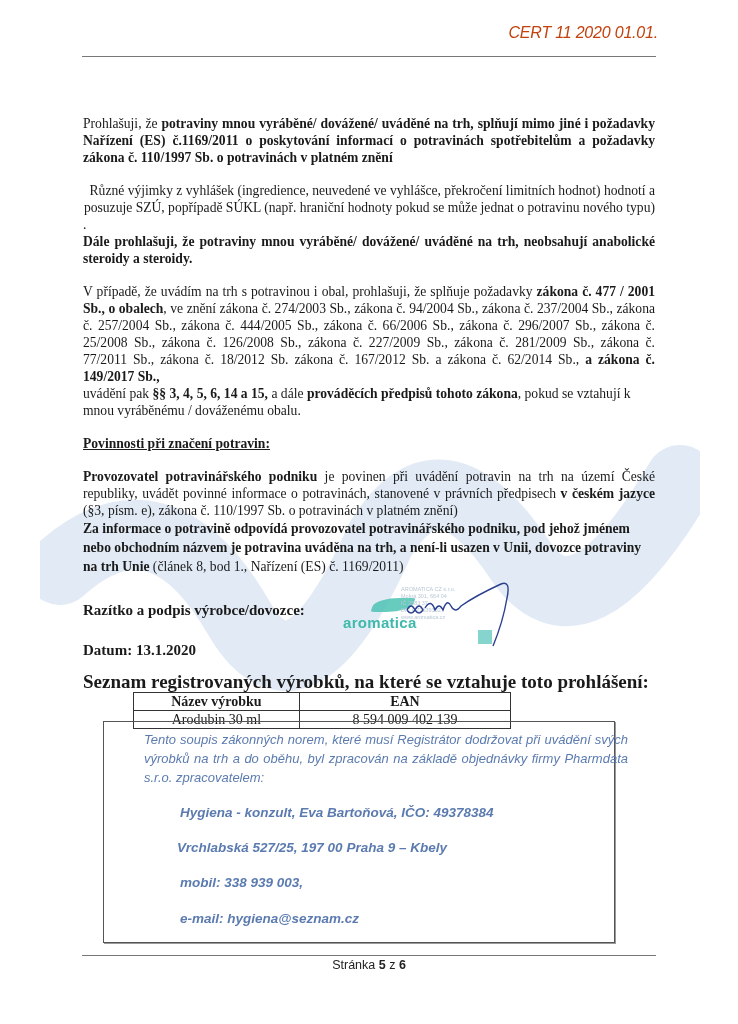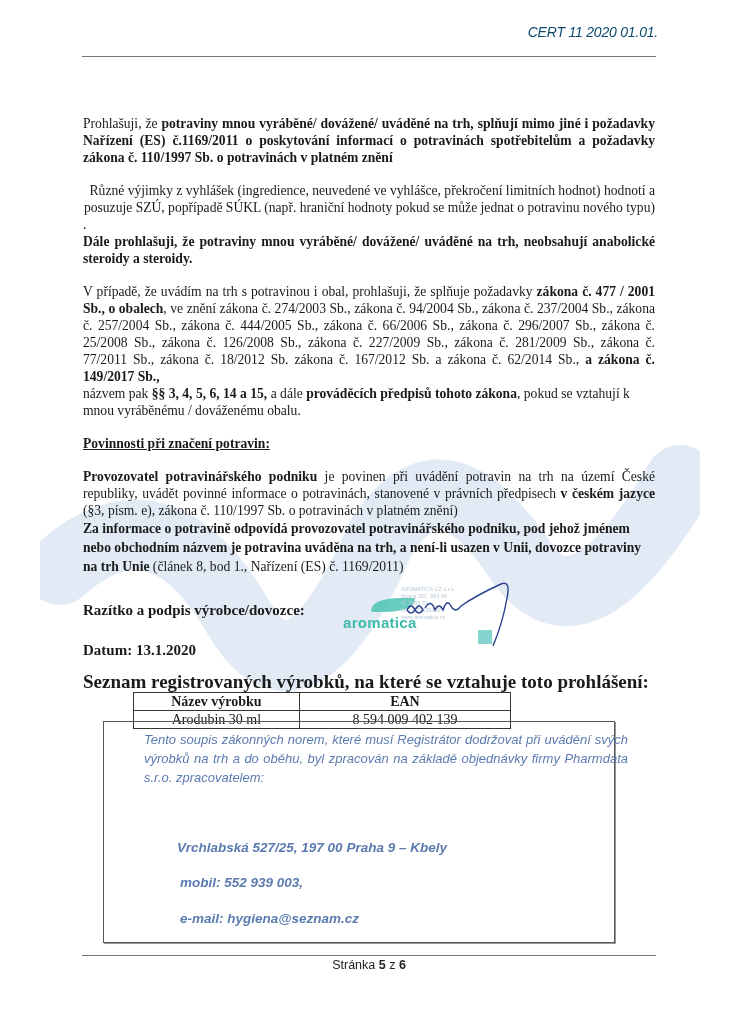--- a/index.html
+++ b/index.html
@@ -1,18 +1,18 @@
 <!DOCTYPE html>
 <html><head>
 <meta charset="utf-8">
 <style>
   html, body { margin: 0; padding: 0; background: #ffffff; }
   body { width: 738px; height: 1024px; position: relative; overflow: hidden; font-family: "Liberation Serif", serif; color: #1a1a1a; }
   .watermark { position: absolute; left: 40px; top: 420px; width: 660px; height: 360px; pointer-events: none; opacity: 0.12; }
-  .header-code { position: absolute; right: 80px; top: 24px; font-family: "Liberation Sans", sans-serif; font-style: italic; font-size: 14px; color: #0c4a6e; letter-spacing: -0.2px; }
+  .header-code { position: absolute; right: 80px; top: 24px; font-family: "Liberation Sans", sans-serif; font-style: italic; font-size: 16px; color: #c2410c; letter-spacing: -0.2px; }
   .header-rule { position: absolute; left: 82px; right: 82px; top: 56px; height: 0; border-top: 1px solid #777; }
   .content { position: absolute; left: 83px; top: 115px; width: 572px; font-size: 13.6px; line-height: 17px; }
   .content p { margin: 0; text-align: justify; }
   .gap { height: 16px; }
   b { font-weight: bold; }
   .u { text-decoration: underline; font-weight: bold; }
   .bigline { line-height: 19px; }
   .stamp-row { position: relative; height: 46px; margin-top: 20px; }
   .sign-label { position: absolute; left: 0; top: 6px; font-weight: bold; font-size: 15px; }
   .date-label { font-weight: bold; font-size: 15px; margin-top: 0; }
@@ -44,21 +44,21 @@
 <div class="header-rule"></div>
 
 <div class="content">
   <p><span>Prohlašuji, že </span><b>potraviny mnou vyráběné/ dovážené/ uváděné na trh, splňují mimo jiné i požadavky Nařízení (ES) č.1169/2011 o poskytování informací o potravinách spotřebitelům a požadavky zákona č. 110/1997 Sb. o potravinách v platném znění</b></p>
   <div class="gap"></div>
   <p style="text-align:right;">Různé výjimky z vyhlášek (ingredience, neuvedené ve vyhlášce, překročení limitních hodnot) hodnotí a posuzuje SZÚ, popřípadě SÚKL (např. hraniční hodnoty pokud se může jednat o potravinu nového typu)</p>
   <p>.</p>
   <p><b>Dále prohlašuji, že potraviny mnou vyráběné/ dovážené/ uváděné na trh, neobsahují anabolické steroidy a steroidy.</b></p>
   <div class="gap"></div>
   <p><span>V případě, že uvádím na trh s potravinou i obal, prohlašuji, že splňuje požadavky </span><b>zákona č. 477 / 2001 Sb., o obalech</b><span>, ve znění zákona č. 274/2003 Sb., zákona č. 94/2004 Sb., zákona č. 237/2004 Sb., zákona č. 257/2004 Sb., zákona č. 444/2005 Sb., zákona č. 66/2006 Sb., zákona č. 296/2007 Sb., zákona č. 25/2008 Sb., zákona č. 126/2008 Sb., zákona č. 227/2009 Sb., zákona č. 281/2009 Sb., zákona č. 77/2011 Sb., zákona č. 18/2012 Sb. zákona č. 167/2012 Sb. a zákona č. 62/2014 Sb., </span><b>a zákona č. 149/2017 Sb.,</b></p>
-  <p style="text-align:left;"><span>názvem pak </span><b>§§ 3, 4, 5, 6, 14 a 15,</b><span> a dále </span><b>prováděcích předpisů tohoto zákona</b><span>, pokud se vztahují k mnou vyráběnému / dováženému obalu.</span></p>
+  <p style="text-align:left;"><span>uvádění pak </span><b>§§ 3, 4, 5, 6, 14 a 15,</b><span> a dále </span><b>prováděcích předpisů tohoto zákona</b><span>, pokud se vztahují k mnou vyráběnému / dováženému obalu.</span></p>
   <div class="gap"></div>
   <p><span class="u">Povinnosti při značení potravin:</span></p>
   <div class="gap"></div>
   <p><b>Provozovatel potravinářského podniku</b><span> je povinen při uvádění potravin na trh na území České republiky, uvádět povinné informace o potravinách, stanovené v právních předpisech </span><b>v českém jazyce</b><span> (§3, písm. e), zákona č. 110/1997 Sb. o potravinách v platném znění)</span></p>
   <p class="bigline" style="text-align:left;"><b>Za informace o potravině odpovídá provozovatel potravinářského podniku, pod jehož jménem nebo obchodním názvem je potravina uváděna na trh, a není-li usazen v Unii, dovozce potraviny na trh Unie</b><span> (článek 8, bod 1., Nařízení (ES) č. 1169/2011)</span></p>
 
   <div class="stamp-row">
     <div class="sign-label">Razítko a podpis výrobce/dovozce:</div>
     <div class="aromatica">
       <div class="leaf"></div>
@@ -90,19 +90,20 @@
     <tr>
       <td>Arodubin 30 ml</td>
       <td>8 594 009 402 139</td>
     </tr>
   </tbody>
     </table>
 </div>
 
 <div class="infobox">
   <div class="intro">Tento soupis zákonných norem, které musí Registrátor dodržovat při uvádění svých výrobků na trh a do oběhu, byl zpracován na základě objednávky firmy Pharmdata s.r.o. zpracovatelem:</div>
+  <div class="line" style="left:76px; top:83px;">Hygiena - konzult, Eva Bartoňová, IČO:  49378384</div>
   <div class="line" style="left:73px; top:118px;">Vrchlabská 527/25, 197 00   Praha 9 – Kbely</div>
-  <div class="line" style="left:76px; top:153px;">mobil: 552 939 003,</div>
+  <div class="line" style="left:76px; top:153px;">mobil: 338 939 003,</div>
   <div class="line" style="left:76px; top:189px;">e-mail: hygiena@seznam.cz</div>
 </div>
 
 <div class="footer-rule"></div>
 <div class="footer"><span>Stránka </span><b>5</b><span> z </span><b>6</b></div>
 
 </body></html>

